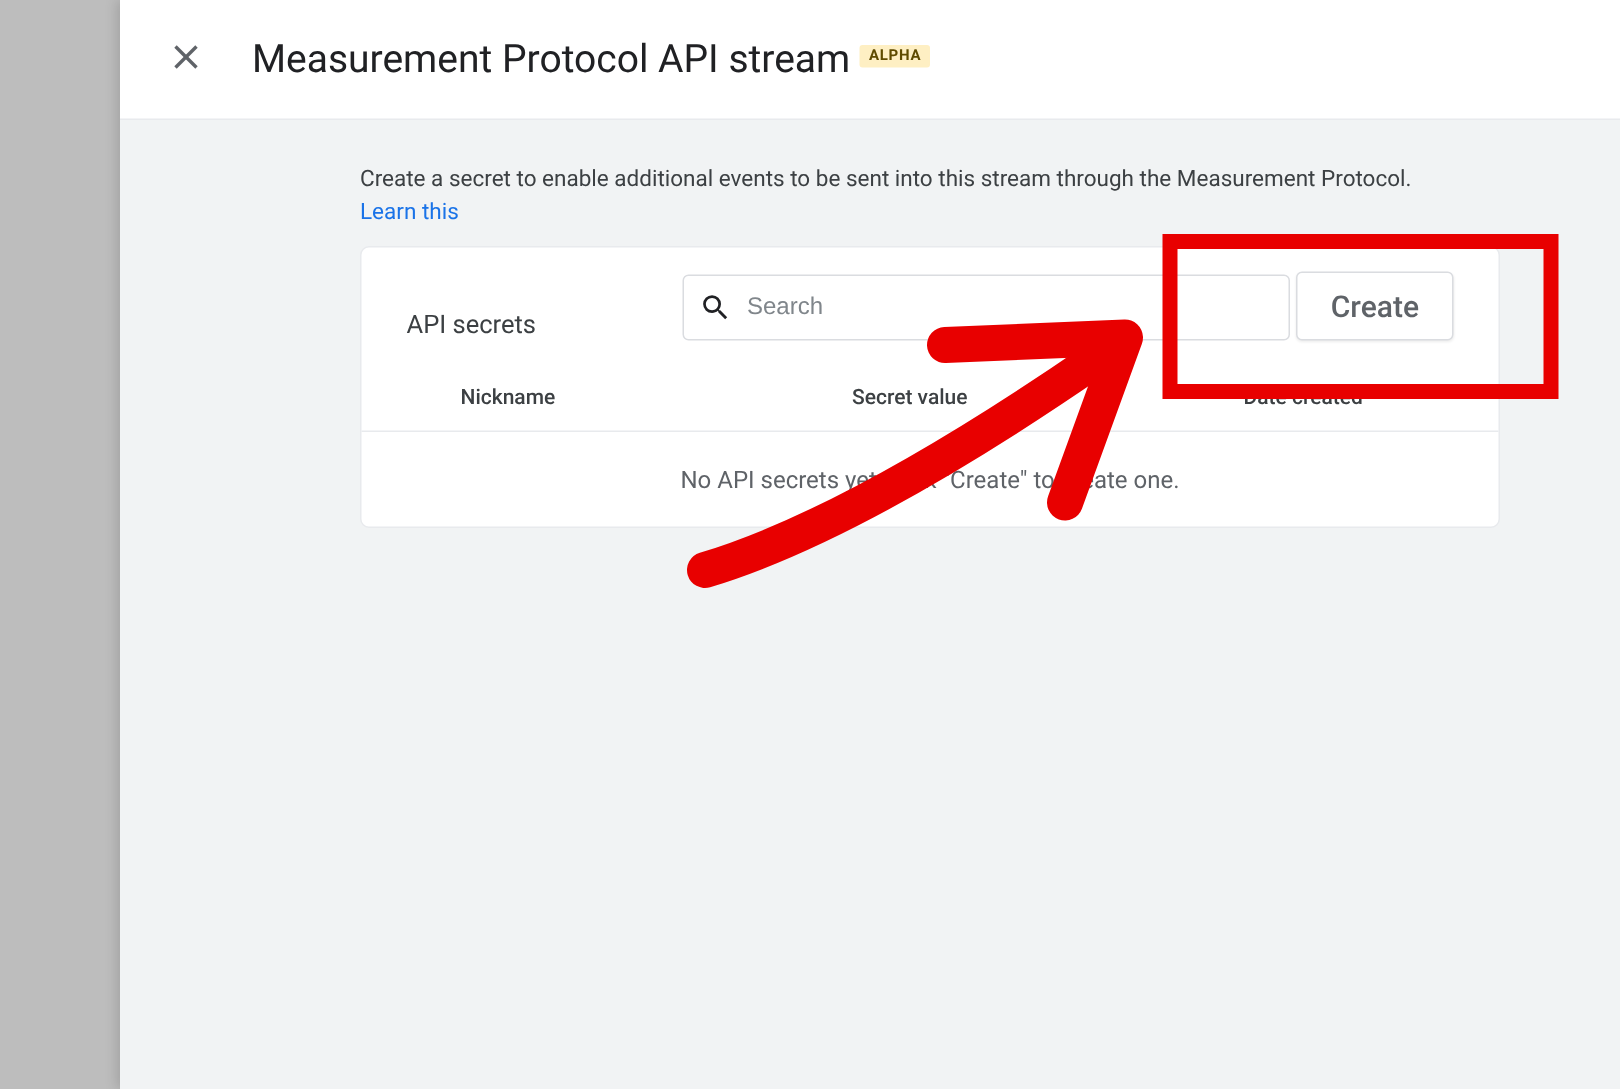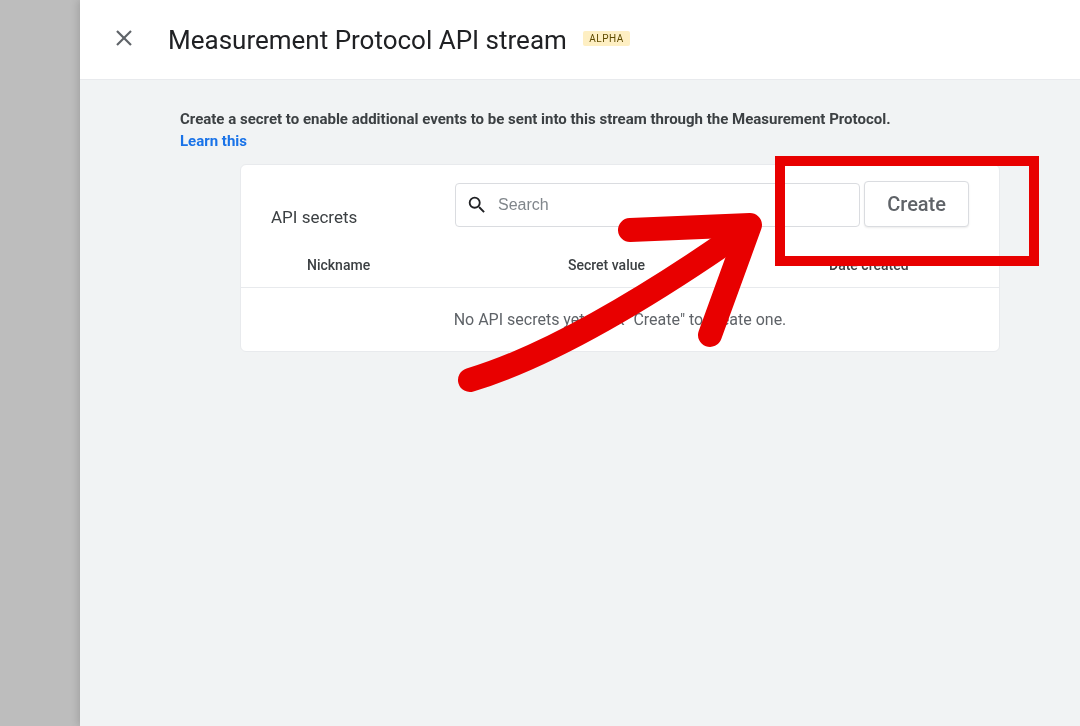--- a/index.html
+++ b/index.html
@@ -64,33 +64,31 @@
     }
     .badge {
       display: inline-block;
       font-size: 10px;
       letter-spacing: 0.5px;
       background: #feefc3;
       color: #5f4b00;
       padding: 2px 6px;
       border-radius: 2px;
       vertical-align: middle;
-      margin-left: 10px;
-      font-weight: 400;
+      font-weight: 700;
       position: relative;
       top: -3px;
     }
     .content {
       padding: 28px 40px;
     }
     .intro {
-      margin-left: 60px;
+      margin-left: 120px;
       margin-right: 40px;
       margin-bottom: 14px;
-      font-weight: bold;
     }
     .intro-text {
       font-size: 15px;
       color: #3c4043;
       line-height: 1.5;
     }
     .learn-more {
       color: #1a73e8;
       text-decoration: none;
       font-size: 15px;

